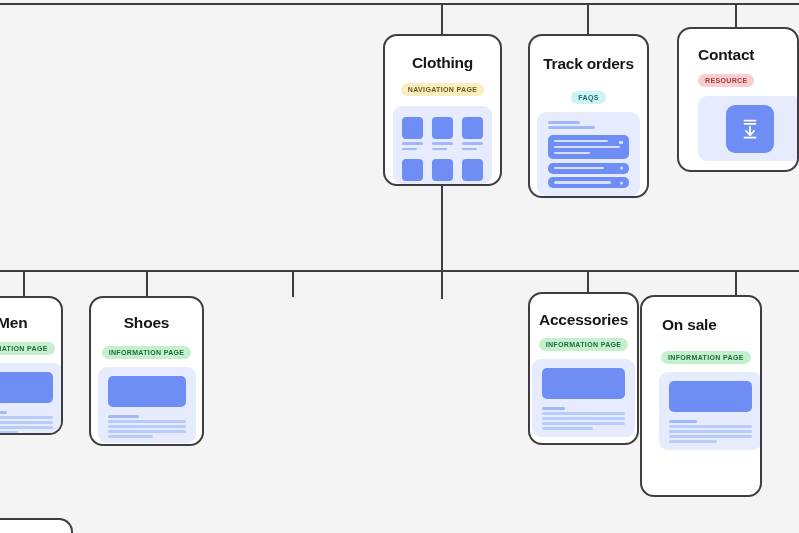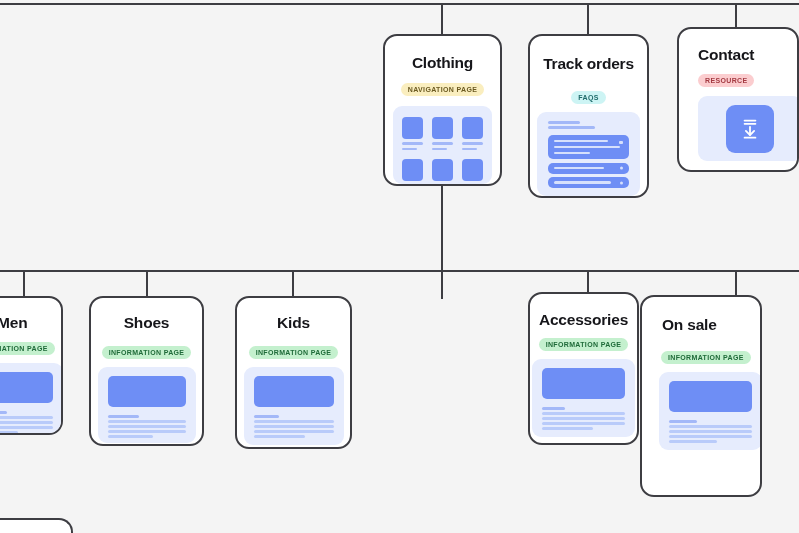--- a/index.html
+++ b/index.html
@@ -269,32 +269,20 @@
     <div class="wire" style="margin-top:8px; width:98px; height:76px; padding:9px 10px;">
       <div class="hero" style="height:31px;"></div>
       <div class="tline" style="width:40%; margin-top:8px;"></div>
       <div class="tline pale" style="width:100%; margin-top:2.5px;"></div>
       <div class="tline pale" style="width:100%; margin-top:2.5px;"></div>
       <div class="tline pale" style="width:100%; margin-top:2.5px;"></div>
       <div class="tline pale" style="width:58%; margin-top:2.5px;"></div>
     </div>
   </div>
 
-  <div class="card" style="left:235px; top:296px; width:117px; height:153px; padding-top:16px;">
-    <div class="card-title">Kids</div>
-    <div class="badge info" style="margin-top:14px;">INFORMATION PAGE</div>
-    <div class="wire" style="margin-top:8px; width:100px; height:78px; padding:9px 10px;">
-      <div class="hero" style="height:31px;"></div>
-      <div class="tline" style="width:32%; margin-top:8px;"></div>
-      <div class="tline pale" style="width:100%; margin-top:2.5px;"></div>
-      <div class="tline pale" style="width:100%; margin-top:2.5px;"></div>
-      <div class="tline pale" style="width:100%; margin-top:2.5px;"></div>
-      <div class="tline pale" style="width:64%; margin-top:2.5px;"></div>
-    </div>
-  </div>
 
 
   <div class="card" style="left:528px; top:292px; width:111px; height:153px; padding-top:17px;">
     <div class="card-title">Accessories</div>
     <div class="badge info" style="margin-top:9px;">INFORMATION PAGE</div>
     <div class="wire" style="margin-top:8px; width:103px; height:78px; padding:9px 10px;">
       <div class="hero" style="height:31px;"></div>
       <div class="tline" style="width:28%; margin-top:8px;"></div>
       <div class="tline pale" style="width:100%; margin-top:2.5px;"></div>
       <div class="tline pale" style="width:100%; margin-top:2.5px;"></div>

